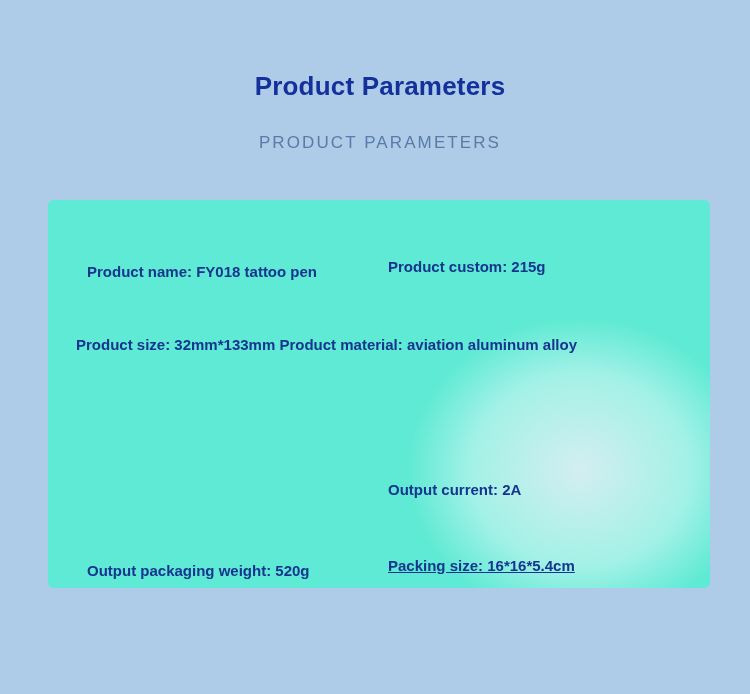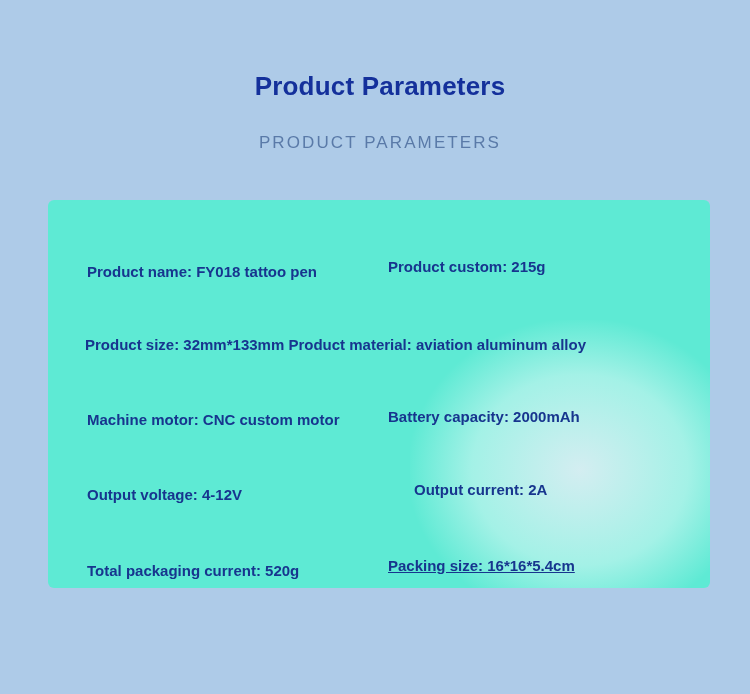--- a/index.html
+++ b/index.html
@@ -87,35 +87,35 @@
     font-weight: bold;
     color: #17358e;
     white-space: nowrap;
     line-height: 22px;
   }
 
   .col-left  { left: 29px; }
   .col-right { left: 330px; }
 
   .cell-full {
-    left: 27px;
+    left: 18px;
     right: 20px;
   }
 
   
   .row-1 { top: 46px; }
   .row-2 { top: 119px; }
   .row-3 { top: 194px; }
   .row-4 { top: 269px; }
   .row-5 { top: 345px; }
 
   
   .row-1 .col-right { top: 0px; }
   .row-3 .col-right { top: 2px; }
-  .row-4 .col-right { top: 0px; margin-left: 26px; }
+  .row-4 .col-right { top: 0px; }
   .row-5 .col-right { top: 0px; text-decoration: underline; }
 </style>
 </head>
 <body>
 
 <div class="heading">
   <div class="title">Product Parameters</div>
   <div class="subtitle">PRODUCT PARAMETERS</div>
 </div>
 
@@ -125,29 +125,24 @@
 
     <div class="param-row row-1">
       <div class="param-cell col-left">Product name: FY018 tattoo pen</div>
       <div class="param-cell col-right">Product custom: 215g</div>
     </div>
 
     <div class="param-row row-2">
       <div class="param-cell cell-full">Product size: 32mm*133mm Product material: aviation aluminum alloy</div>
     </div>
 
-    <div class="param-row row-3">
-      <div class="param-cell col-left">Machine motor: CNC custom motor</div>
-      <div class="param-cell col-right">Battery capacity: 2000mAh</div>
-    </div>
 
     <div class="param-row row-4">
-      <div class="param-cell col-left">Output voltage: 4-12V</div>
       <div class="param-cell col-right">Output current: 2A</div>
     </div>
 
     <div class="param-row row-5">
-      <div class="param-cell col-left">Total packaging current: 520g</div>
+      <div class="param-cell col-left">Output packaging weight: 520g</div>
       <div class="param-cell col-right">Packing size: 16*16*5.4cm</div>
     </div>
 
   </div>
 </div>
 
 </body></html>

